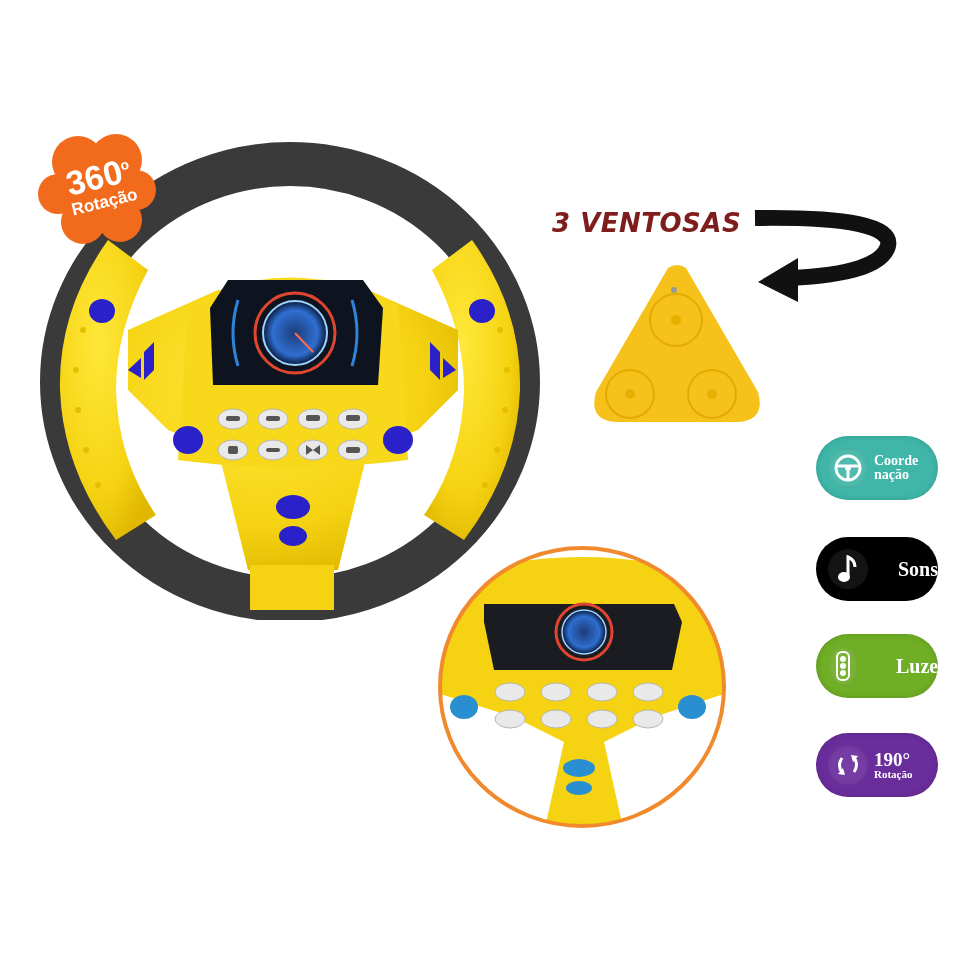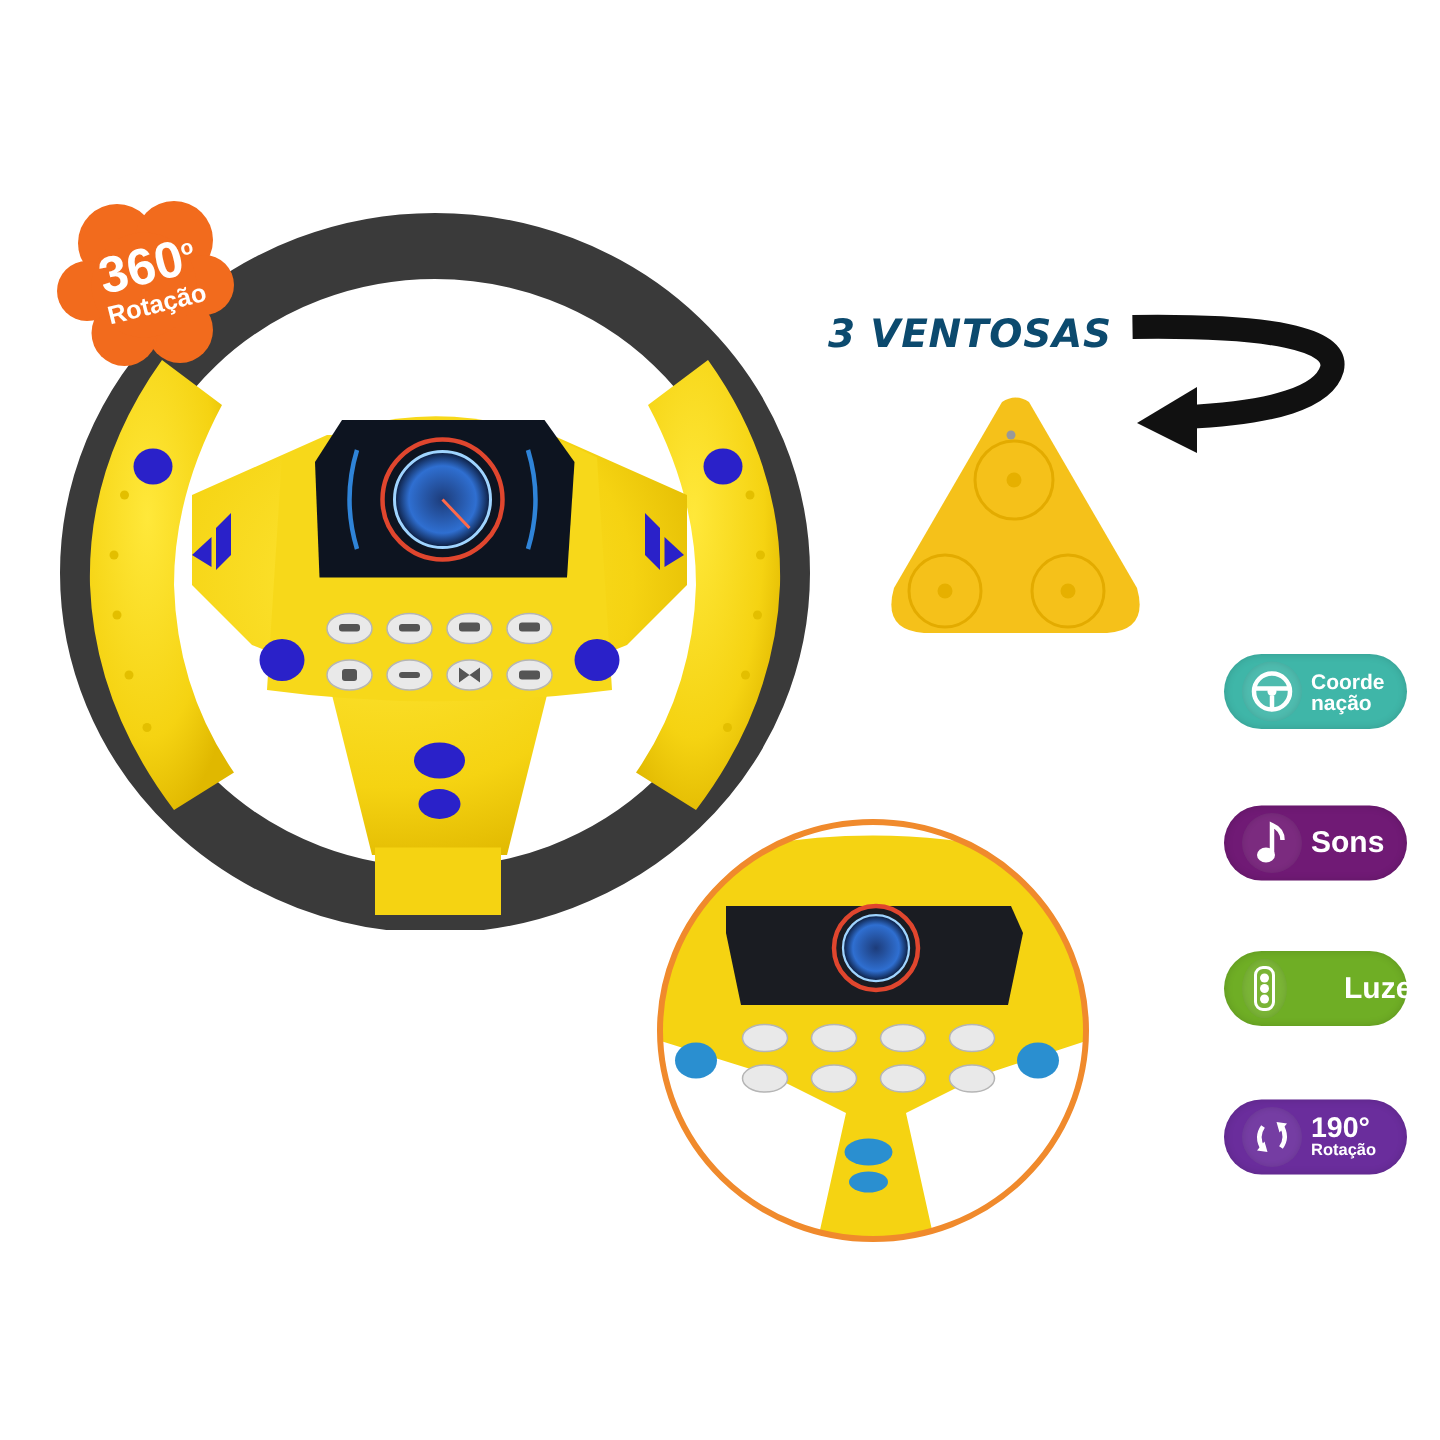--- a/index.html
+++ b/index.html
@@ -1,20 +1,20 @@
 <!DOCTYPE html>
 <html><head>
 <meta charset="utf-8">
 <style>
   html, body { margin:0; padding:0; background:#ffffff; }
   body { width:960px; height:960px; position:relative; overflow:hidden; font-family:"Liberation Sans", sans-serif; }
   .abs { position:absolute; }
   svg { display:block; }
-  .title-ventosas { left:552px; top:208px; font-family:"DejaVu Sans", sans-serif; font-weight:bold; font-style:italic; font-size:26px; color:#0c4a6e; letter-spacing:0.5px; }
-  .badge { position:absolute; width:122px; height:50px; border-radius:33px; display:flex; align-items:center; box-shadow: inset 0 0 6px rgba(0,0,0,0.15); }
+  .title-ventosas { left:552px; top:208px; font-family:"DejaVu Sans", sans-serif; font-weight:bold; font-style:italic; font-size:26px; color:#7f1d1d; letter-spacing:0.5px; }
+  .badge { position:absolute; width:122px; height:64px; border-radius:33px; display:flex; align-items:center; box-shadow: inset 0 0 6px rgba(0,0,0,0.15); font-family: Liberation Serif, serif; }
   .badge .ic { width:40px; height:40px; margin-left:12px; border-radius:50%; display:flex; align-items:center; justify-content:center; background:rgba(255,255,255,0.08); box-shadow: inset 0 0 4px rgba(0,0,0,0.12); }
   .badge .lbl { color:#fff; font-weight:bold; margin-left:6px; line-height:1.0; }
   .badge .lbl.two { font-size:14px; }
   .badge .lbl.one { font-size:20px; }
   .badge .lbl .small { font-size:11px; display:block; }
   .badge .lbl .big { font-size:19px; display:block; }
 </style>
 </head>
 <body>
 
@@ -188,21 +188,21 @@
         <circle cx="15" cy="15" r="3" fill="#fff"></circle>
         <path d="M4 13 L26 13 M15 18 L15 27" stroke="#fff" stroke-width="3"></path>
       </svg>
   </span>
   <span class="lbl two">
     <span style="display:block">Coorde</span>
     <span style="display:block">nação</span>
   </span>
 </div>
 
-<div class="badge" style="left:816px;top:537px;background:#701a75;">
+<div class="badge" style="left:816px;top:537px;background:#000000;justify-content:space-between;">
   <span class="ic">
     <svg width="30" height="30" viewBox="0 0 30 30">
         <ellipse cx="11" cy="23" rx="6" ry="5" fill="#fff"></ellipse>
         <path d="M15 22 L15 3 Q22 6 22 13" stroke="#fff" stroke-width="3" fill="none"></path>
       </svg>
   </span>
   <span class="lbl one">Sons</span>
 </div>
 
 <div class="badge" style="left:816px;top:634px;background:#6fae25;gap:32px;">

